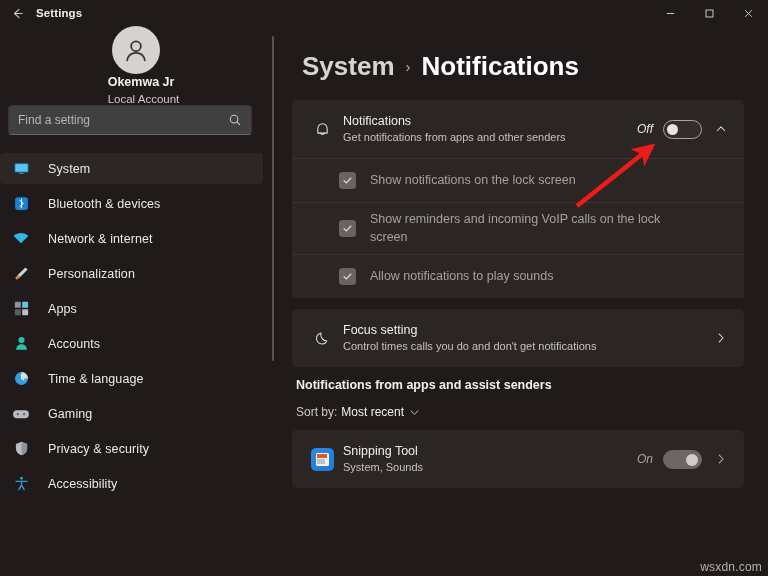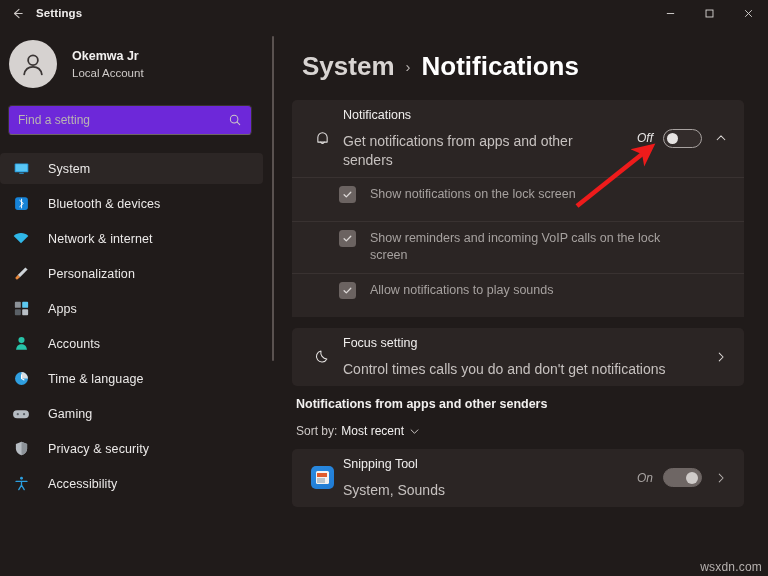--- a/index.html
+++ b/index.html
@@ -34,33 +34,33 @@
   .wc svg { display:block; }
 
   
   .body-split { flex:1; display:flex; min-height:0; position:relative; }
 
   
   .sidebar {
     width:274px; flex:0 0 274px; position:relative;
     background:#201b1a; padding:0 11px 0 0;
   }
-  .profile { display:flex; align-items:center; height:76px; padding-left:9px; }
+  .profile { display:flex; align-items:center; height:76px; padding-left:9px;flex-direction:column; }
   .avatar {
     width:48px; height:48px; border-radius:50%; background:#d6d2d0;
     display:flex; align-items:center; justify-content:center; flex:0 0 48px;
   }
   .avatar svg { display:block; }
   .profile-text { margin-left:15px; line-height:1.28; }
   .p-name { font-size:12.5px; font-weight:700; color:#f2f0ef; }
   .p-sub { font-size:11.5px; color:#cfcbc9; margin-top:2px; }
 
   .searchbox {
     margin:3px 11px 10px 8px; height:30px; border-radius:4px;
-    background:#6d28d9; border:1px solid #3a3332; border-bottom-color:#6f6664;
+    background:#404040; border:1px solid #3a3332; border-bottom-color:#6f6664;
     display:flex; align-items:center; padding:0 9px;
   }
   .search-input {
     flex:1; background:transparent; border:none; outline:none;
     color:#cdc9c7; font-size:12px; font-family:"Liberation Sans", sans-serif;
   }
   .search-input::placeholder { color:#b9b4b2; opacity:1; }
   .search-icon { color:#cdc9c7; display:flex; align-items:center; }
 
   .navlist { padding:4px 0 0 0; position:relative; }
@@ -110,21 +110,21 @@
   .row-main {
     display:flex; align-items:center; min-height:58px; padding:7px 14px 7px 13px;
   }
   .row-ico {
     width:34px; flex:0 0 34px; display:flex; align-items:center; justify-content:center;
     color:#e6e3e2;
   }
   .row-ico svg { display:block; }
   .row-text { flex:1; min-width:0; padding-left:4px; }
   .row-title { font-size:12.5px; color:#f1efee; line-height:1.35; }
-  .row-sub { font-size:14px; color:#c6c1bf; line-height:1.36; margin-top:8px; max-width:245px; }
+  .row-sub { font-size:11px; color:#c6c1bf; line-height:1.36; margin-top:1px; max-width:245px; }
   .row-right { display:flex; align-items:center; gap:10px; flex:0 0 auto; }
   .state-label { font-size:12px; color:#e9e7e6;font-style:italic; }
   .state-label.dim { color:#a9a4a2; }
 
   
   .toggle { width:39px; height:19px; border-radius:10px; position:relative; flex:0 0 39px; }
   .toggle.off { background:#332c2b; border:1px solid #a8a2a0; }
   .toggle.off .knob {
     position:absolute; left:3px; top:3px; width:11px; height:11px;
     border-radius:50%; background:#e6e3e2;
@@ -134,21 +134,21 @@
     position:absolute; right:3px; top:3px; width:12px; height:12px;
     border-radius:50%; background:#cfcbc9;
   }
 
   .chev { color:#dedad8; display:flex; align-items:center; padding:0 2px; }
   .chev.dim { color:#b5b0ae; }
   .chev svg { display:block; }
 
   
   .cb-row {
-    display:flex; min-height:44px; padding:8px 14px 8px 47px;
+    display:flex; align-items:center; min-height:44px; padding:8px 14px 8px 47px;
     border-top:1px solid #393231;
   }
   .cb {
     width:17px; height:17px; border-radius:3.5px; background:#6b6361;
     flex:0 0 17px; display:flex; align-items:center; justify-content:center;
     margin-right:14px;
   }
   .cb svg { display:block; }
   .cb-label { font-size:12.5px; color:#a6a19f; line-height:1.4; max-width:330px; }
 
@@ -448,21 +448,21 @@
             <div class="row-right">
               <span class="chev">
                 <svg width="14" height="14" viewBox="0 0 16 16" fill="none" stroke="currentColor" stroke-width="1.15">
                   <path d="M6 3.6 L10.4 8 L6 12.4" stroke-linecap="round" stroke-linejoin="round"></path>
                 </svg>
               </span>
             </div>
           </div>
         </div>
 
-        <div class="section-head">Notifications from apps and other senders</div>
+        <div class="section-head">Notifications from apps and assist senders</div>
 
         <div class="sortrow">
           <span class="sort-pre">Sort by:</span>
           <span class="sort-val">Most recent</span>
           <span class="sort-chev">
             <svg width="13" height="13" viewBox="0 0 16 16" fill="none" stroke="currentColor" stroke-width="1.15">
               <path d="M3.8 6 L8 10.2 L12.2 6" stroke-linecap="round" stroke-linejoin="round"></path>
             </svg>
           </span>
         </div>

